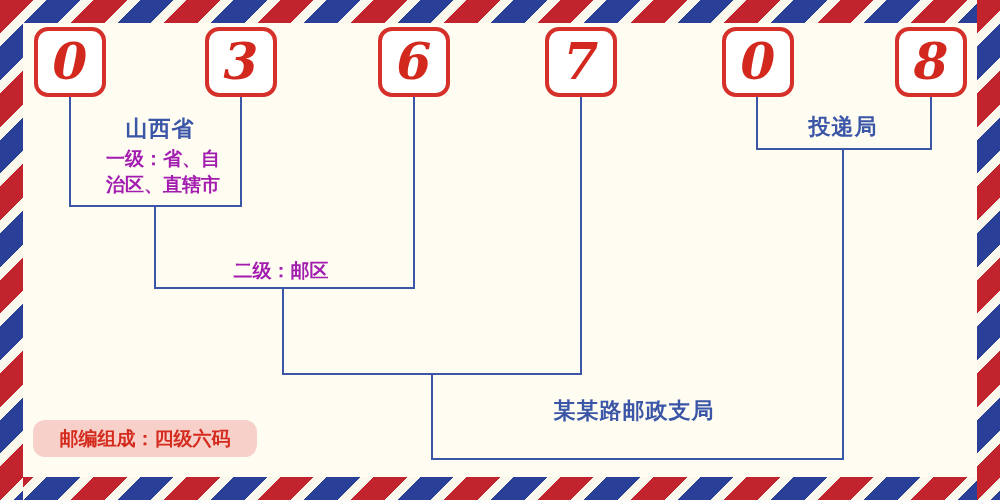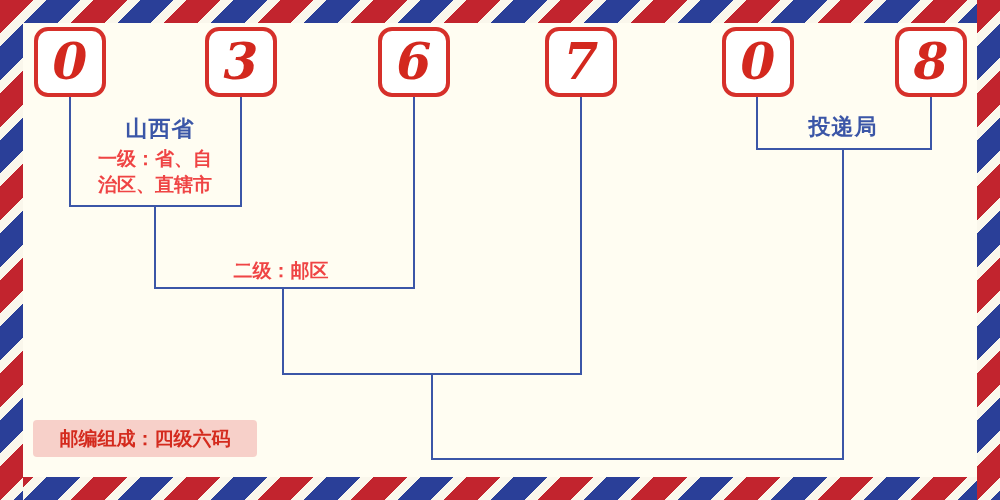--- a/index.html
+++ b/index.html
@@ -46,28 +46,28 @@
 
   .cline { position:absolute; background:#3b56a7; }
 
   .blabel {
     position:absolute; transform:translateX(-50%);
     color:#3b56a7; font-weight:bold; font-size:22px;
     white-space:nowrap; text-align:left; letter-spacing:1px;
   }
   .rlabel {
     position:absolute; transform:translateX(-50%);
-    color:#ef4444; font-weight:bold; font-size:19px;
-    white-space:nowrap; text-align:left; line-height:1.35;
+    color:#a21caf; font-weight:bold; font-size:19px;
+    white-space:nowrap; text-align:right; line-height:1.35;
   }
   .rlabel.wrap { white-space:normal; }
 
   .badge {
     position:absolute; left:33px; top:420px; width:224px; height:37px;
-    background:#f7d0c9; border-radius:4px;
+    background:#f7d0c9; border-radius:12px;
     display:flex; align-items:center; justify-content:center;
     color:#d42b1e; font-weight:bold; font-size:19px;
   }
 </style>
 </head>
 <body>
 
 <div class="canvas">
 
   <div class="stripe stripe-top"></div>
@@ -113,18 +113,19 @@
   <div class="cline" style="left:930px;top:97px;width:2px;height:53px"></div>
   <div class="cline" style="left:756px;top:148px;width:176px;height:2px"></div>
   <div class="cline" style="left:842px;top:148px;width:2px;height:312px"></div>
 
   <div class="blabel" style="left:160px;top:114px">山西省</div>
   <div class="rlabel wrap" style="left:159px;top:146px;width:122px">一级：省、自治区、直辖市</div>
 
   <div class="rlabel" style="left:281px;top:258px">二级：邮区</div>
 
 
+  <div class="blabel" style="left:634px;top:396px">某某路邮政支局</div>
 
   <div class="blabel" style="left:843px;top:112px">投递局</div>
 
   <div class="badge">邮编组成：四级六码</div>
 
 </div>
 
 </body></html>

